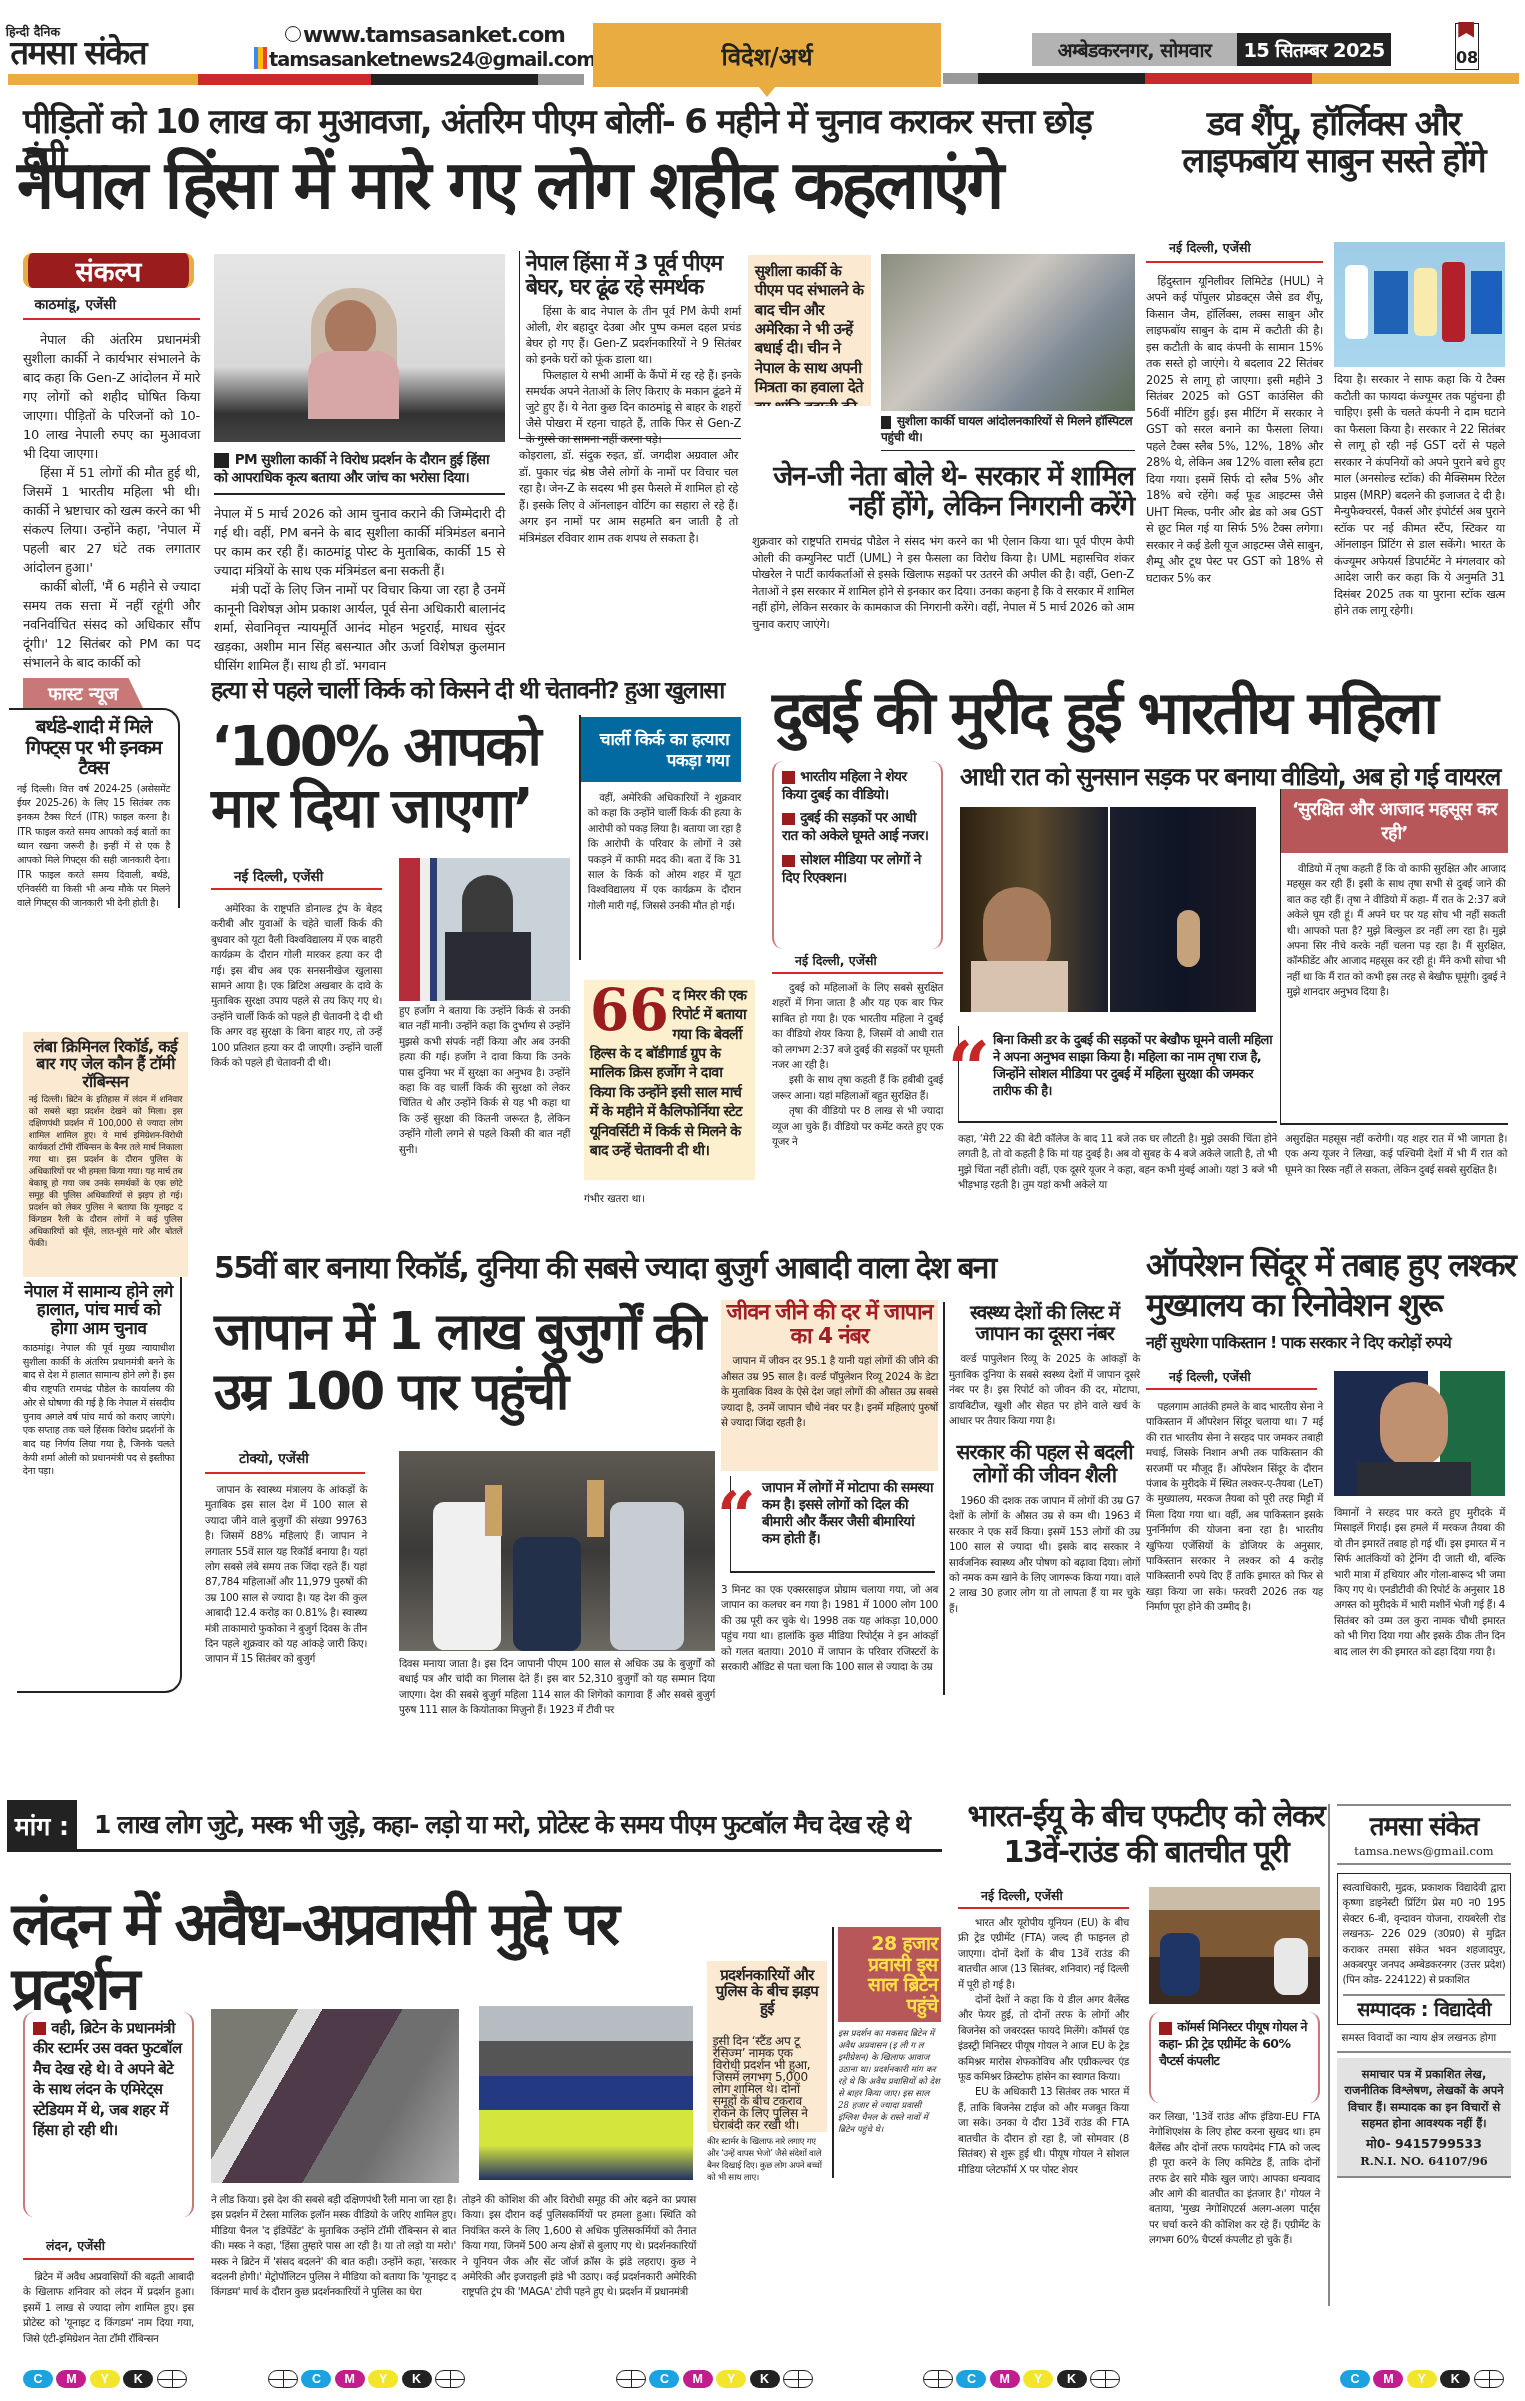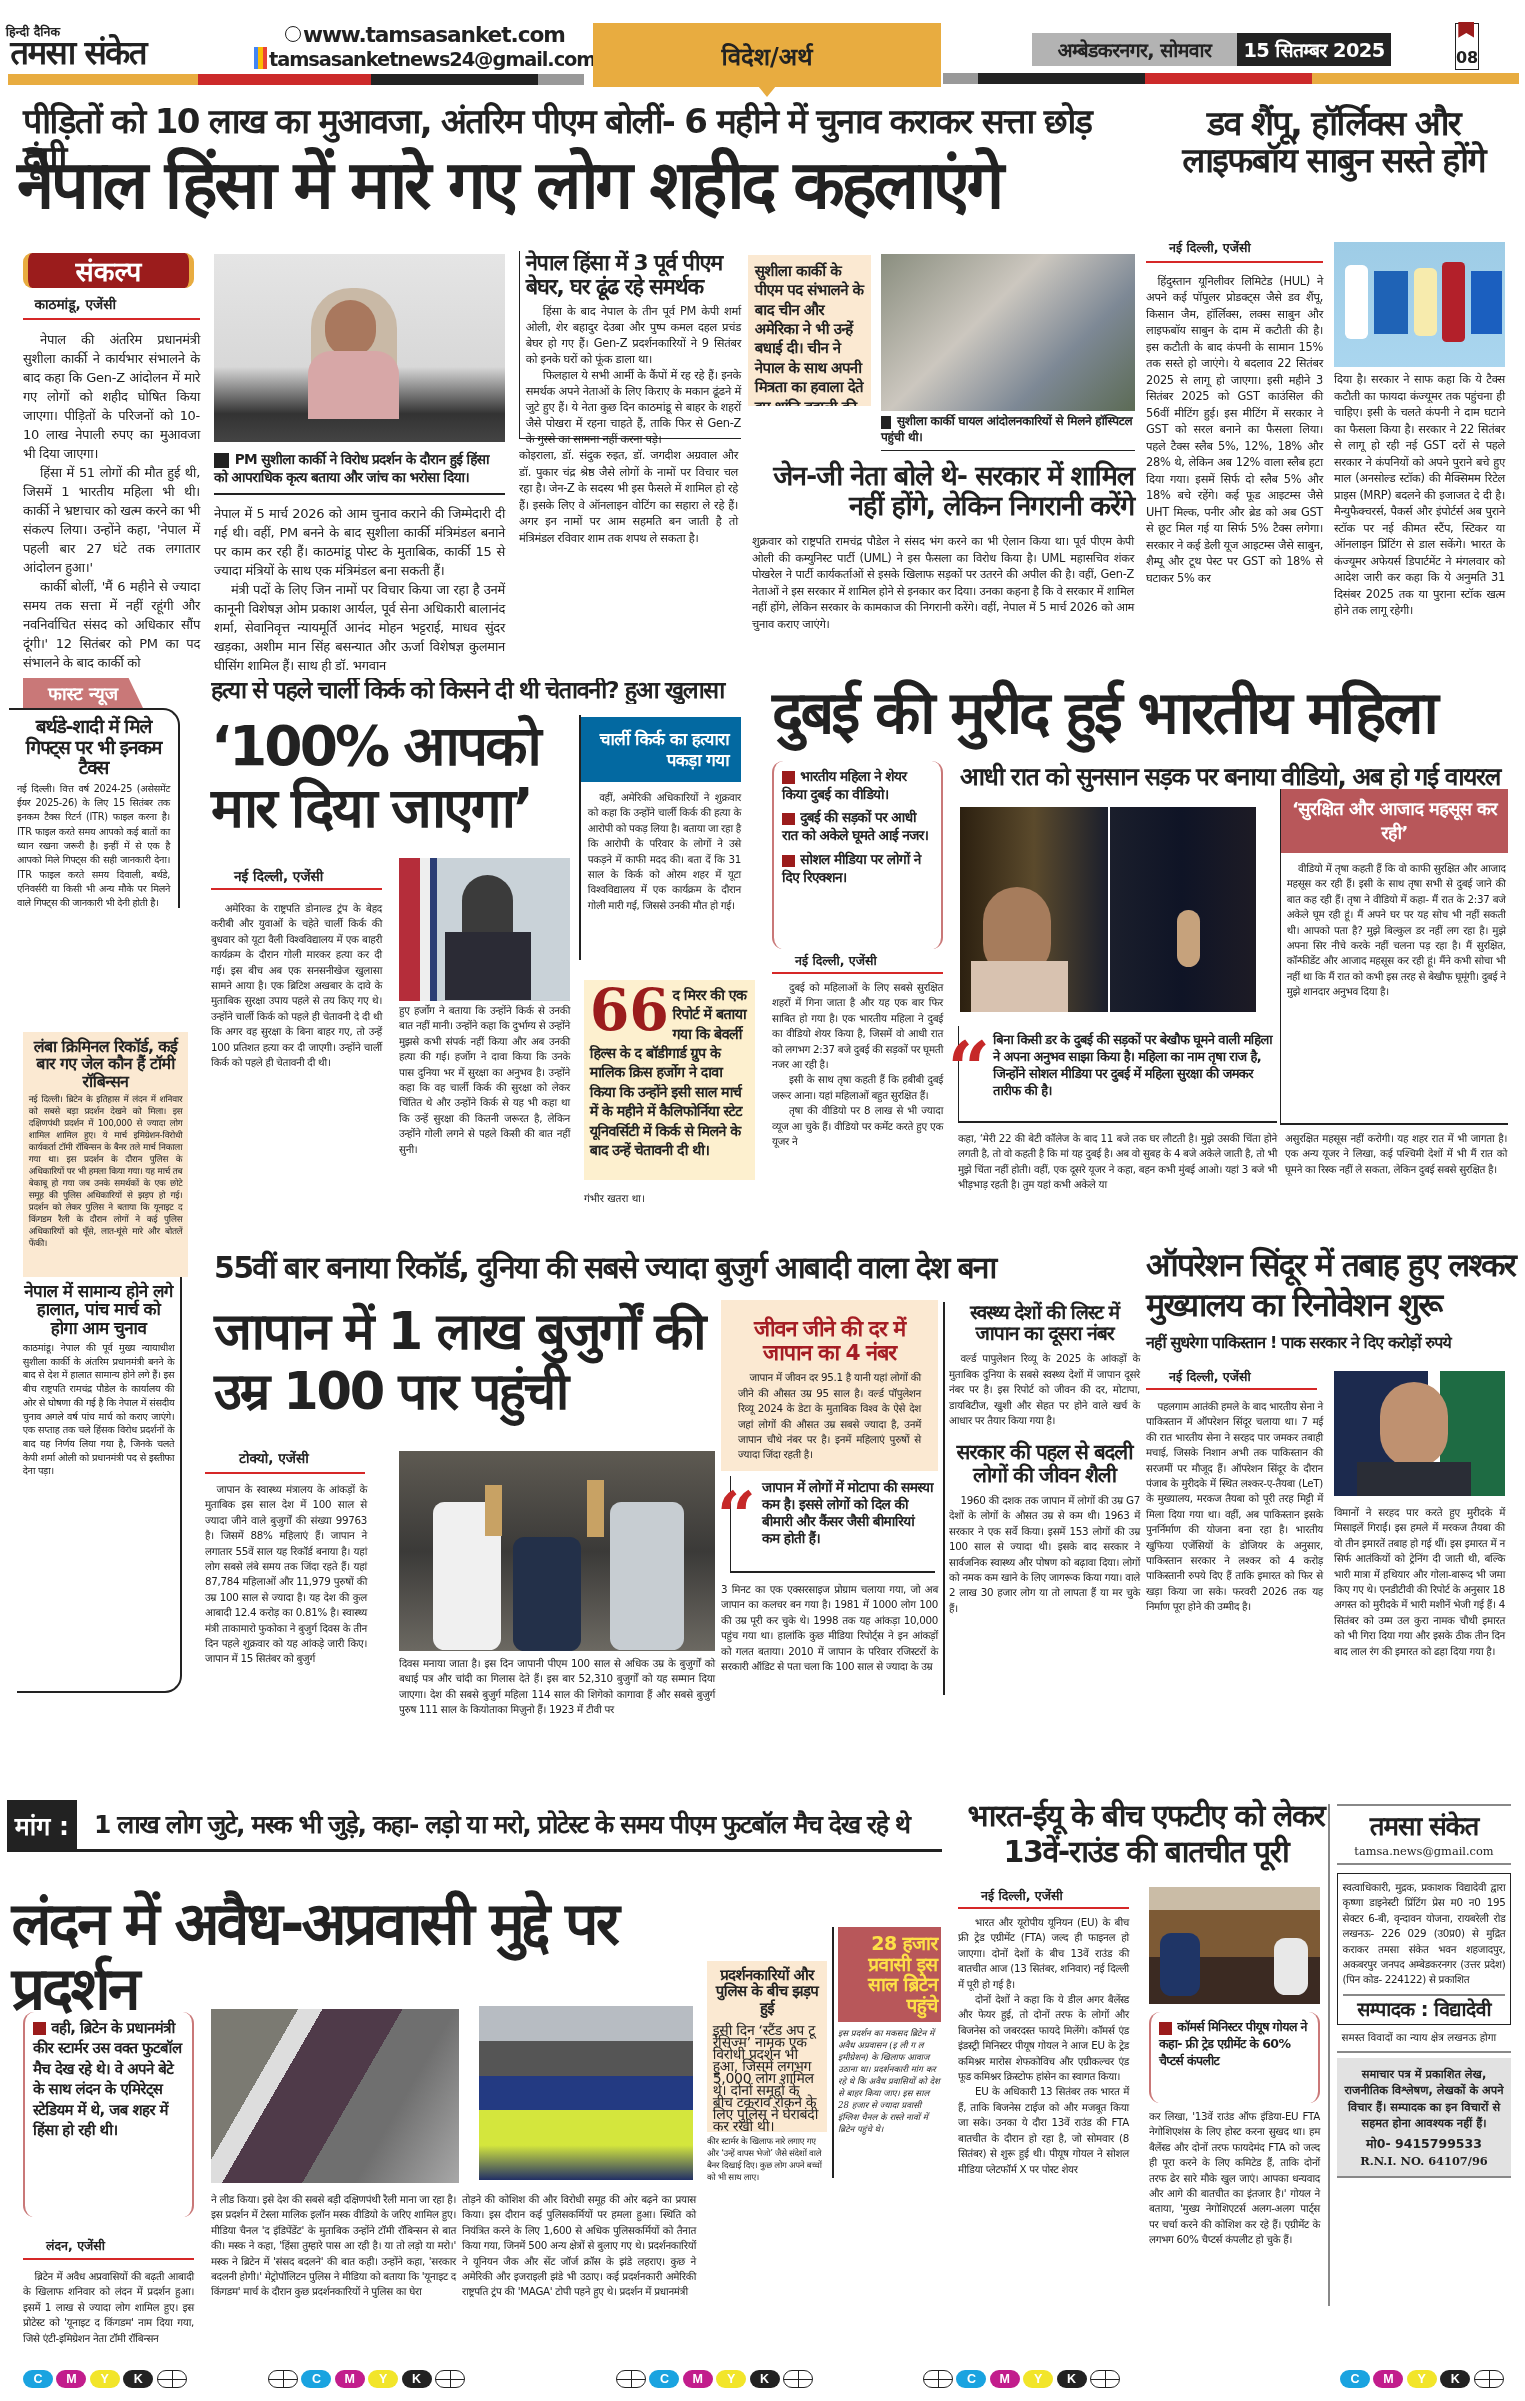--- a/index.html
+++ b/index.html
@@ -176,21 +176,21 @@
 <div class="abs body-text" style="left:205px;top:1482px;width:162px;font-size:10.3px;line-height:15.4px;text-indent:11.4px">जापान के स्वास्थ्य मंत्रालय के आंकड़ों के मुताबिक इस साल देश में 100 साल से ज्यादा जीने वाले बुजुर्गों की संख्या 99763 है। जिसमें 88% महिलाएं हैं। जापान ने लगातार 55वें साल यह रिकॉर्ड बनाया है। यहां लोग सबसे लंबे समय तक जिंदा रहते हैं। यहां 87,784 महिलाओं और 11,979 पुरुषों की उम्र 100 साल से ज्यादा है। यह देश की कुल आबादी 12.4 करोड़ का 0.81% है। स्वास्थ्य मंत्री ताकामारो फुकोका ने बुजुर्ग दिवस के तीन दिन पहले शुक्रवार को यह आंकड़े जारी किए। जापान में 15 सितंबर को बुजुर्ग</div>
 <div class="abs img" style="left:399px;top:1451px;width:316px;height:200px;background:linear-gradient(180deg,#5e5a52,#3b3a38 50%,#6c6962)">
   <div class="abs" style="left:34px;top:51px;width:68px;height:148px;background:#f0f0f0;border-radius:11.4px"></div>
   <div class="abs" style="left:114px;top:86px;width:68px;height:114px;background:#233049;border-radius:11.4px"></div>
   <div class="abs" style="left:211px;top:51px;width:74px;height:148px;background:#c7cdd2;border-radius:11.4px"></div>
   <div class="abs" style="left:86px;top:34px;width:17px;height:51px;background:#c8a264"></div>
   <div class="abs" style="left:188px;top:28.5px;width:17px;height:57px;background:#c8a264"></div>
 </div>
 <div class="abs body-text" style="left:399px;top:1656px;width:316px;font-size:10.3px;line-height:15.4px">दिवस मनाया जाता है। इस दिन जापानी पीएम 100 साल से अधिक उम्र के बुजुर्गों को बधाई पत्र और चांदी का गिलास देते हैं। इस बार 52,310 बुजुर्गों को यह सम्मान दिया जाएगा। देश की सबसे बुजुर्ग महिला 114 साल की शिगेको कागावा हैं और सबसे बुजुर्ग पुरुष 111 साल के कियोताका मिज़ुनो हैं। 1923 में टीवी पर</div>
 
-<div class="abs" style="left:721px;top:1300px;width:217px;height:171px;background:#fbe9d2;padding:17px">
+<div class="abs" style="left:721px;top:1300px;width:217px;height:171px;background:#fbe9d2;padding:0">
   <div class="hl" style="color:#a51d24;font-size:21.7px;text-align:center;letter-spacing:-1.1px">जीवन जीने की दर में जापान का 4 नंबर</div>
   <div class="body-text" style="font-size:10.3px;line-height:15.4px;margin-top:5.7px;text-indent:11.4px">जापान में जीवन दर 95.1 है यानी यहां लोगों की जीने की औसत उम्र 95 साल है। वर्ल्ड पॉपुलेशन रिव्यू 2024 के डेटा के मुताबिक विश्व के ऐसे देश जहां लोगों की औसत उम्र सबसे ज्यादा है, उनमें जापान चौथे नंबर पर है। इनमें महिलाएं पुरुषों से ज्यादा जिंदा रहती है।</div>
 </div>
 <div class="abs" style="left:730px;top:1476px;width:205px;height:97px;border-left:1.7px solid #222;border-bottom:2.3px solid #222;padding:3.4px 0 0 31px">
   <span class="quote-mark abs" style="left:-14.3px;top:5.7px;font-size:68px;line-height:68px">“</span>
   <span style="font-size:13.7px;font-weight:700;line-height:17px;letter-spacing:-0.6px">जापान में लोगों में मोटापा की समस्या कम है। इससे लोगों को दिल की बीमारी और कैंसर जैसी बीमारियां कम होती हैं।</span>
 </div>
 <div class="abs body-text" style="left:721px;top:1582px;width:217px;font-size:10.3px;line-height:15.4px">3 मिनट का एक एक्सरसाइज प्रोग्राम चलाया गया, जो अब जापान का कलचर बन गया है। 1981 में 1000 लोग 100 की उम्र पूरी कर चुके थे। 1998 तक यह आंकड़ा 10,000 पहुंच गया था। हालांकि कुछ मीडिया रिपोर्ट्स ने इन आंकड़ों को गलत बताया। 2010 में जापान के परिवार रजिस्टरों के सरकारी ऑडिट से पता चला कि 100 साल से ज्यादा के उम्र</div>
 <div class="vline" style="left:943px;top:1302px;width:1.7px;height:393px"></div>
 <div class="abs" style="left:949px;top:1302px;width:191px">
@@ -220,21 +220,21 @@
   <div style="font-size:15px;font-weight:700;line-height:20.5px;letter-spacing:-0.6px"><span class="bul"></span><span>वही, ब्रिटेन के प्रधानमंत्री कीर स्टार्मर उस वक्त फुटबॉल मैच देख रहे थे। वे अपने बेटे के साथ लंदन के एमिरेट्स स्टेडियम में थे, जब शहर में हिंसा हो रही थी।</span></div>
 </div>
 <div class="abs" style="left:23px;top:2237px;width:171px;font-size:12.5px;font-weight:700;padding-left:23px;padding-bottom:4px;border-bottom:2.3px solid #d62828">लंदन, एजेंसी</div>
 <div class="abs body-text" style="left:23px;top:2269px;width:171px;font-size:10.3px;line-height:15.4px;text-indent:11.4px">ब्रिटेन में अवैध अप्रवासियों की बढ़ती आबादी के खिलाफ शनिवार को लंदन में प्रदर्शन हुआ। इसमें 1 लाख से ज्यादा लोग शामिल हुए। इस प्रोटेस्ट को 'यूनाइट द किंगडम' नाम दिया गया, जिसे एंटी-इमिग्रेशन नेता टॉमी रॉबिन्सन</div>
 <div class="abs img" style="left:211px;top:2009px;width:248px;height:174px;background:linear-gradient(120deg,#7b7a72 0 25%,#ddd 25% 32%,#4f3a49 32% 55%,#6f6f6f 55% 70%,#a8a8a8)"></div>
 <div class="abs body-text" style="left:211px;top:2192px;width:245px;font-size:10.3px;line-height:15.4px">ने लीड किया। इसे देश की सबसे बड़ी दक्षिणपंथी रैली माना जा रहा है। इस प्रदर्शन में टेस्ला मालिक इलॉन मस्क वीडियो के जरिए शामिल हुए। मीडिया चैनल 'द इंडिपेंडेंट' के मुताबिक उन्होंने टॉमी रॉबिन्सन से बात की। मस्क ने कहा, 'हिंसा तुम्हारे पास आ रही है। या तो लड़ो या मरो।' मस्क ने ब्रिटेन में 'संसद बदलने' की बात कही। उन्होंने कहा, 'सरकार बदलनी होगी।' मेट्रोपॉलिटन पुलिस ने मीडिया को बताया कि 'यूनाइट द किंगडम' मार्च के दौरान कुछ प्रदर्शनकारियों ने पुलिस का घेरा</div>
 <div class="abs img" style="left:479px;top:2006px;width:214px;height:174px;background:linear-gradient(180deg,#b7bcc2 0 20%,#555 20% 40%,#233a82 40% 60%,#d4e63d 60% 80%,#223066)"></div>
 <div class="abs body-text" style="left:462px;top:2192px;width:234px;font-size:10.3px;line-height:15.4px">तोड़ने की कोशिश की और विरोधी समूह की ओर बढ़ने का प्रयास किया। इस दौरान कई पुलिसकर्मियों पर हमला हुआ। स्थिति को नियंत्रित करने के लिए 1,600 से अधिक पुलिसकर्मियों को तैनात किया गया, जिनमें 500 अन्य क्षेत्रों से बुलाए गए थे। प्रदर्शनकारियों ने यूनियन जैक और सेंट जॉर्ज क्रॉस के झंडे लहराए। कुछ ने अमेरिकी और इजराइली झंडे भी उठाए। कई प्रदर्शनकारी अमेरिकी राष्ट्रपति ट्रंप की 'MAGA' टोपी पहने हुए थे। प्रदर्शन में प्रधानमंत्री</div>
 <div class="abs" style="left:707px;top:1961px;width:120px;height:171px;background:#fbe9d2;padding:5.7px">
   <div class="hl" style="font-size:15px;text-align:center;letter-spacing:-0.6px">प्रदर्शनकारियों और पुलिस के बीच झड़प हुई</div>
-  <div class="body-text" style="font-size:14px;line-height:12px;margin-top:8px;text-align:left">इसी दिन ‘स्टैंड अप टू रेसिज्म’ नामक एक विरोधी प्रदर्शन भी हुआ, जिसमें लगभग 5,000 लोग शामिल थे। दोनों समूहों के बीच टकराव रोकने के लिए पुलिस ने घेराबंदी कर रखी थी।</div>
+  <div class="body-text" style="font-size:12px;line-height:12px;margin-top:19px;text-align:left">इसी दिन ‘स्टैंड अप टू रेसिज्म’ नामक एक विरोधी प्रदर्शन भी हुआ, जिसमें लगभग 5,000 लोग शामिल थे। दोनों समूहों के बीच टकराव रोकने के लिए पुलिस ने घेराबंदी कर रखी थी।</div>
 </div>
 <div class="abs body-text" style="left:707px;top:2135px;width:120px;font-size:8.6px;line-height:12px;text-align:left">कीर स्टार्मर के खिलाफ नारे लगाए गए और ‘उन्हें वापस भेजो’ जैसे संदेशों वाले बैनर दिखाई दिए। कुछ लोग अपने बच्चों को भी साथ लाए।</div>
 <div class="vline" style="left:832px;top:1927px;width:2.3px;height:251px"></div>
 <div class="abs" style="left:838px;top:1927px;width:103px">
   <div class="hl" style="background:#b8575a;color:#fde047;font-size:19px;text-align:right;padding:5.7px 3.4px;letter-spacing:-0.6px">28 हजार प्रवासी इस साल ब्रिटेन पहुंचे</div>
   <div style="font-size:8.6px;line-height:12px;margin-top:4.6px;font-style:italic;font-family:'DejaVu Serif',serif">इस प्रदर्शन का मकसद ब्रिटेन में अवैध अप्रवासन (इ ली ग ल इमीग्रेशन) के खिलाफ आवाज उठाना था। प्रदर्शनकारी मांग कर रहे थे कि अवैध प्रवासियों को देश से बाहर किया जाए। इस साल 28 हजार से ज्यादा प्रवासी इंग्लिश चैनल के रास्ते नावों में ब्रिटेन पहुंचे थे।</div>
 </div>
 
 <div class="abs hl" style="left:958px;top:1798px;width:376px;font-size:30px;letter-spacing:-1.4px;text-align:center;line-height:36px">भारत-ईयू के बीच एफटीए को लेकर 13वें-राउंड की बातचीत पूरी</div>
 <div class="abs" style="left:958px;top:1887px;width:171px;font-size:12.5px;font-weight:700;padding-left:23px;padding-bottom:3.4px;border-bottom:2.3px solid #d62828">नई दिल्ली, एजेंसी</div>

